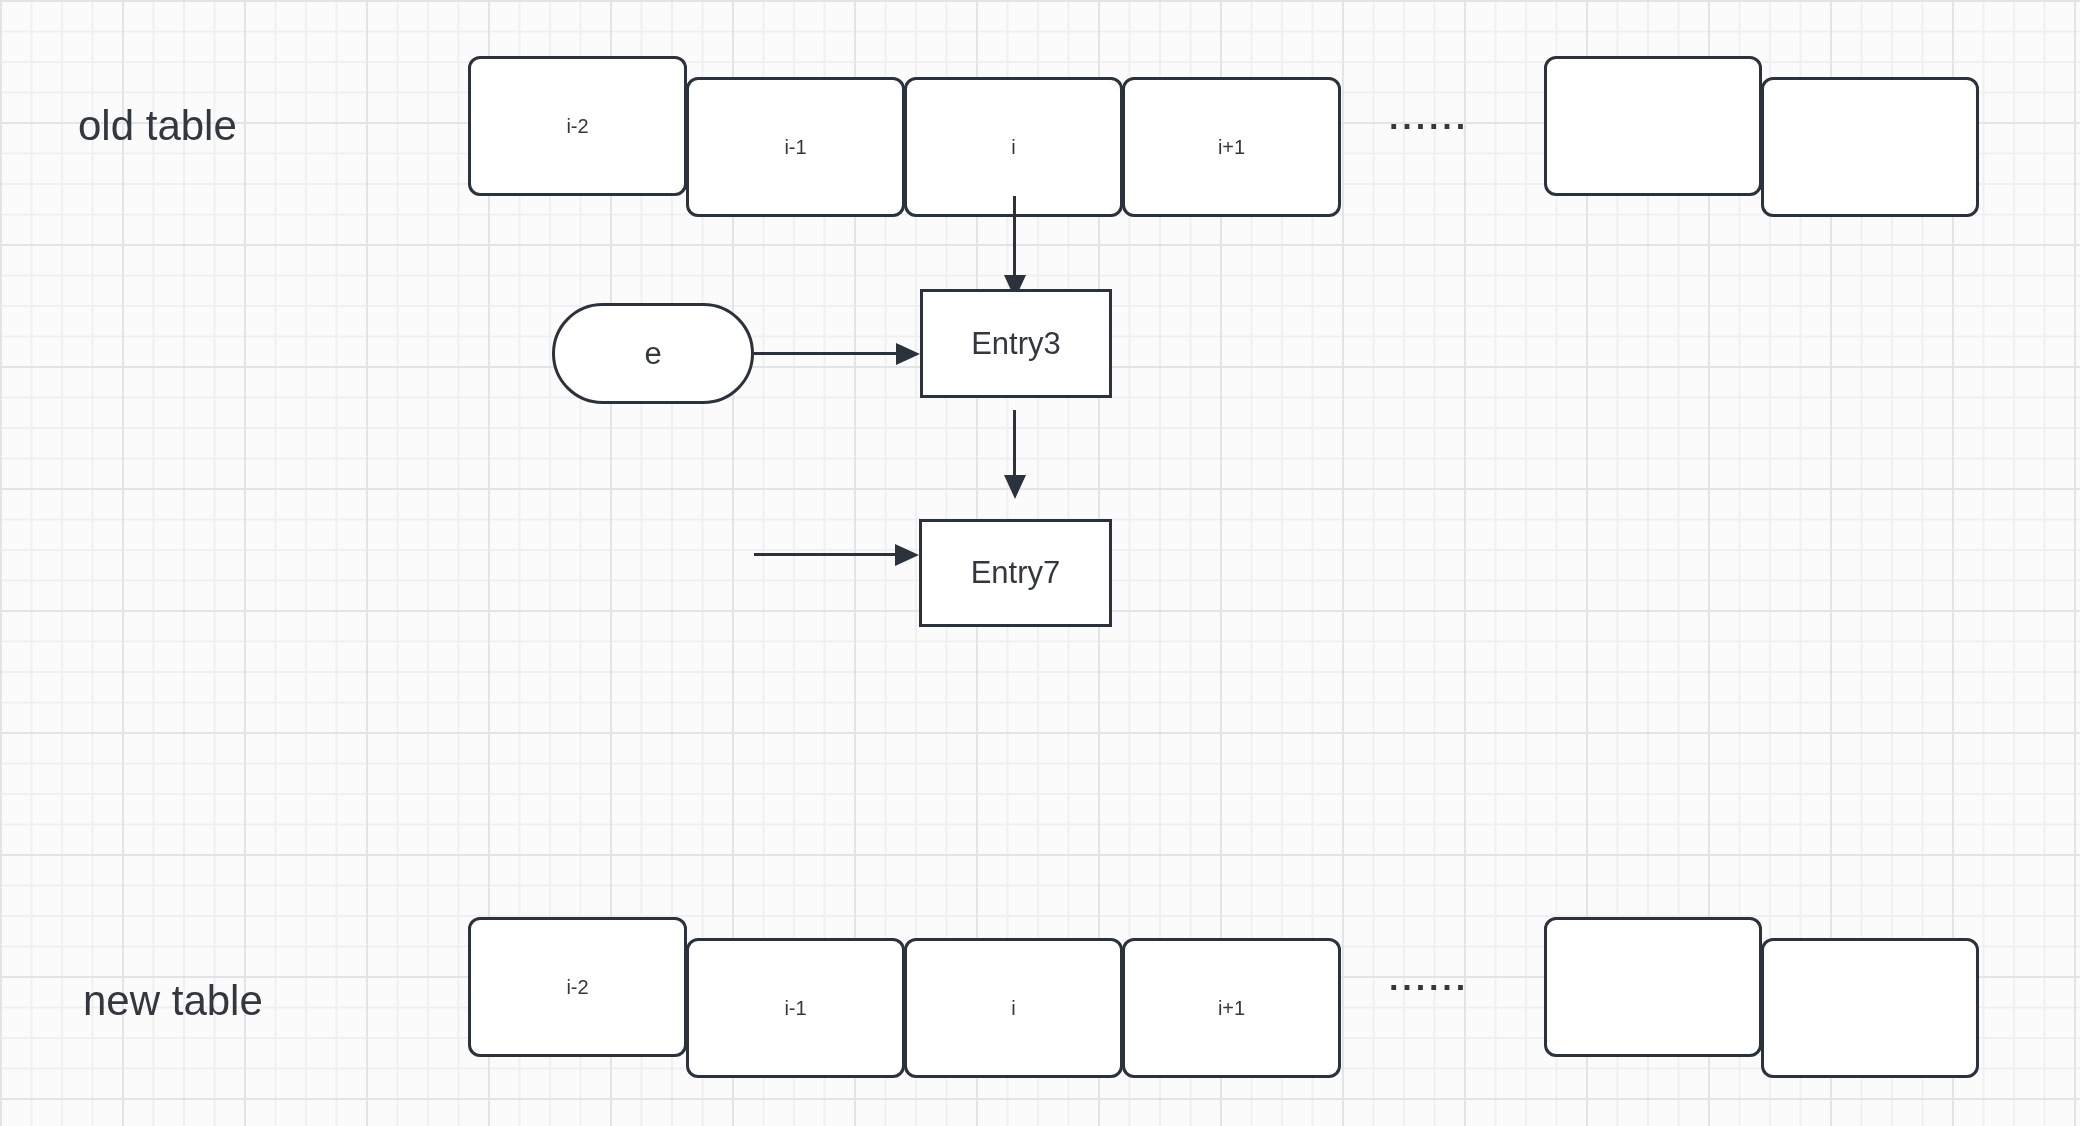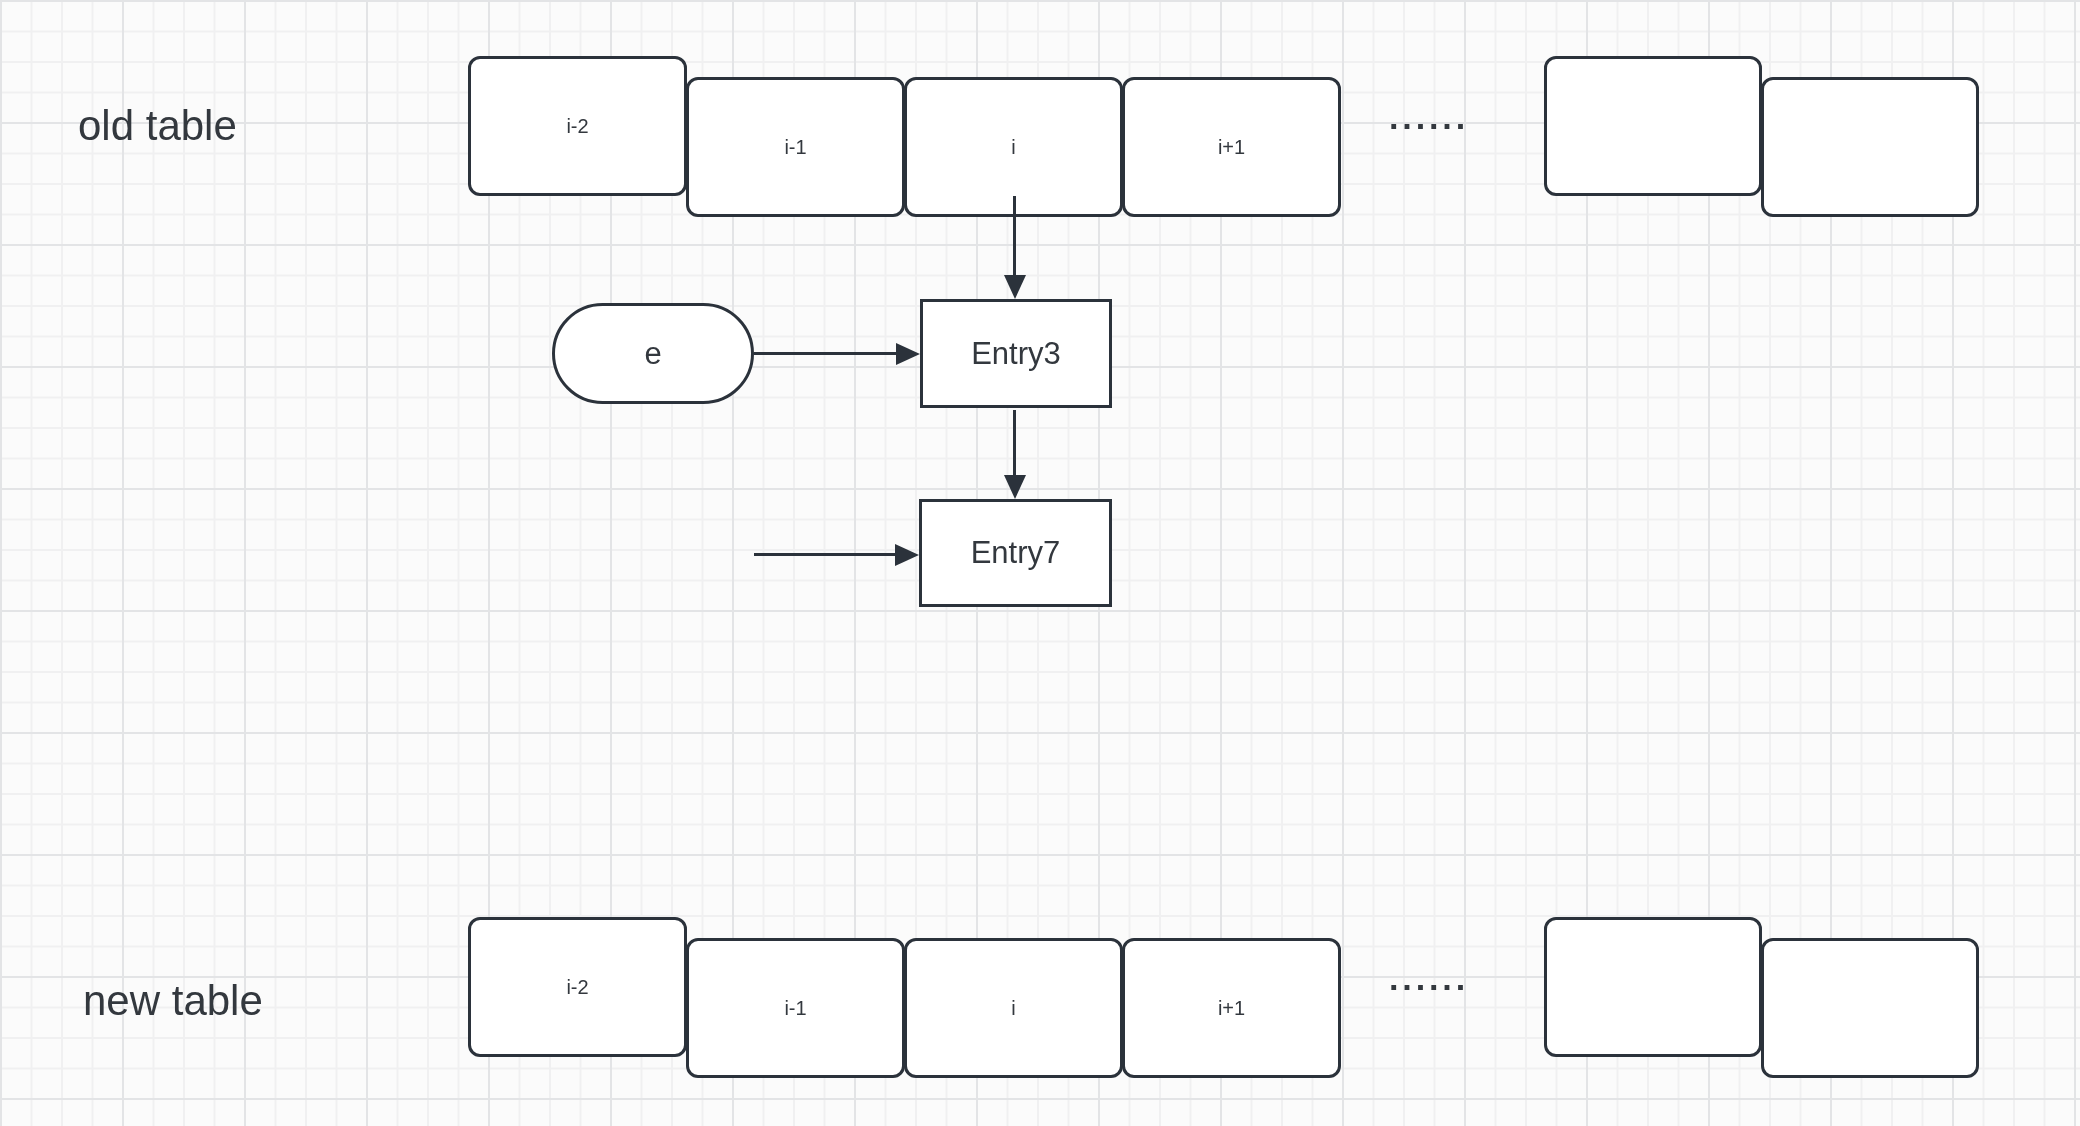--- a/index.html
+++ b/index.html
@@ -137,29 +137,29 @@
     <div class="cell"></div>
   </div>
 
   <div class="vline" style="left:1013px; top:196px; height:81px;"></div>
   <div class="head-down" style="left:1004px; top:275px;"></div>
 
   <div class="pill" style="left:552px; top:303px;">e</div>
   <div class="hline" style="left:754px; top:352px; width:144px;"></div>
   <div class="head-right" style="left:896px; top:343px;"></div>
 
-  <div class="entry" style="left:920px; top:299px; width:192px; height:109px;">Entry3</div>
+  <div class="entry" style="left:920px; top:289px; width:192px; height:109px;">Entry3</div>
 
   <div class="vline" style="left:1013px; top:410px; height:67px;"></div>
   <div class="head-down" style="left:1004px; top:475px;"></div>
 
   <div class="hline" style="left:754px; top:553px; width:143px;"></div>
   <div class="head-right" style="left:895px; top:544px;"></div>
 
-  <div class="entry" style="left:919px; top:499px; width:193px; height:108px;">Entry7</div>
+  <div class="entry" style="left:919px; top:519px; width:193px; height:108px;">Entry7</div>
 
   <div class="row-label" style="left:83px; top:965px;margin-top:14px;">new table</div>
 
   <div class="cells" style="left:468px; top:917px;">
     <div class="cell">i-2</div>
     <div class="cell">i-1</div>
     <div class="cell">i</div>
     <div class="cell">i+1</div>
   </div>
 

